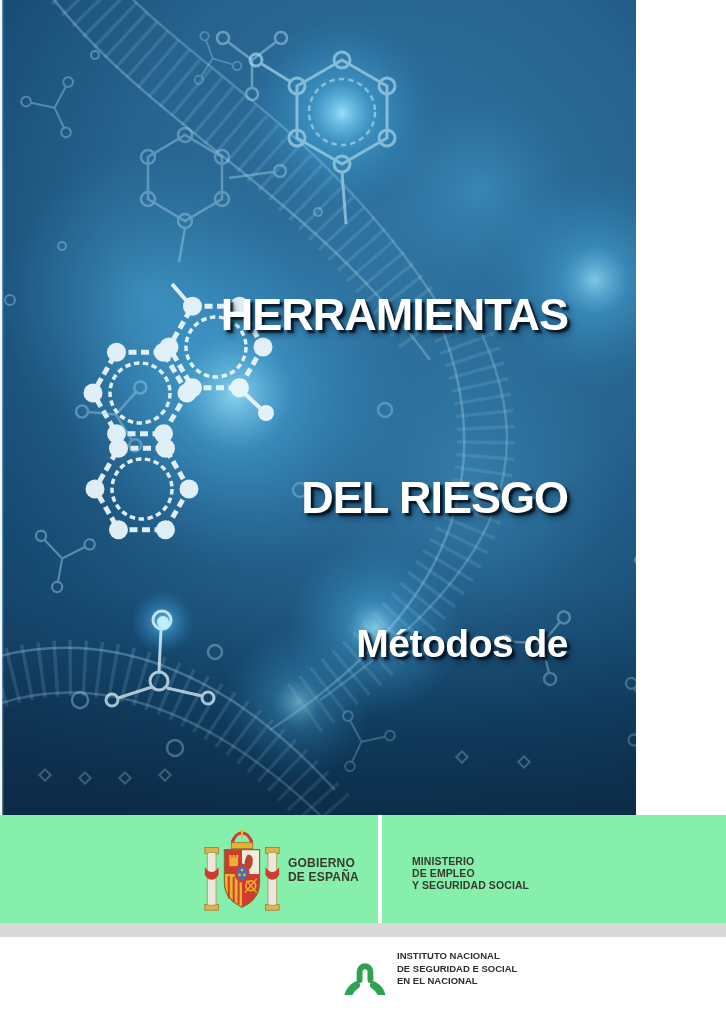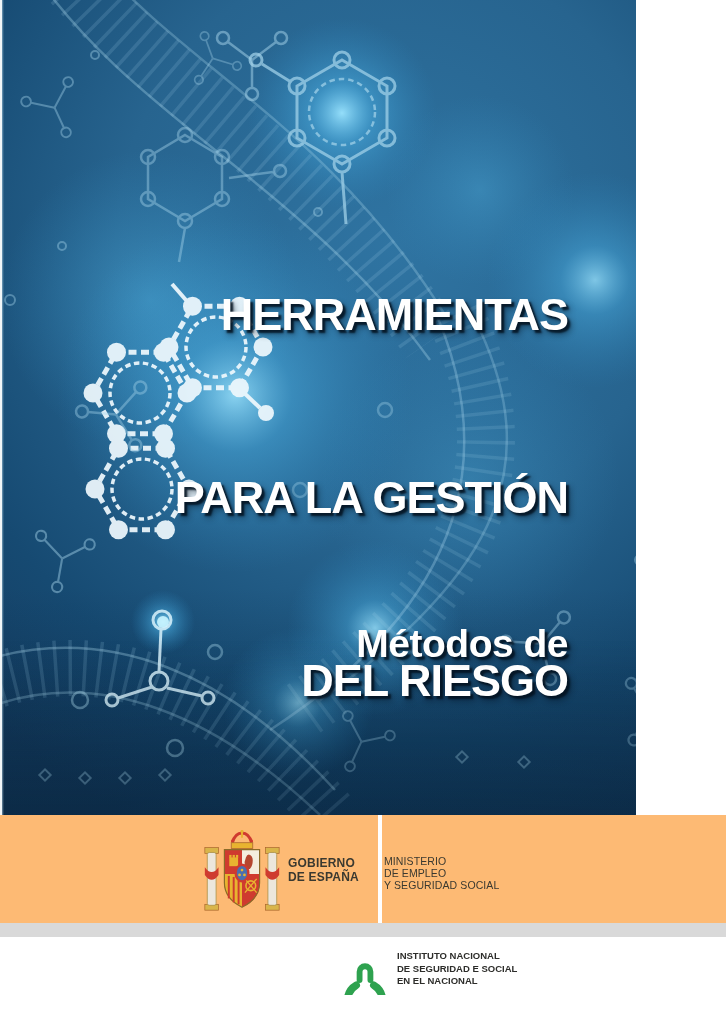--- a/index.html
+++ b/index.html
@@ -28,31 +28,31 @@
   }
   .subtitle-block{
     position:absolute;top:519px;right:68px;text-align:center;color:#ffffff;
     font-weight:bold;font-size:39px;line-height:50px;letter-spacing:-0.5px;
     text-shadow:3px 3px 2px rgba(3,18,32,0.88), 4px 5px 6px rgba(3,18,32,0.45);
     white-space:pre;
   }
   
   .gov-band{
     position:absolute;left:0;top:815px;width:726px;height:108px;
-    background:#fdba74;
+    background:#86efac;
   }
   .coat{position:absolute;left:202px;top:15px;width:80px;height:88px;}
   .gov-text{
     position:absolute;left:288px;top:42px;
     font-size:12px;line-height:13.5px;font-weight:bold;color:#3a3930;letter-spacing:0.2px;
   }
   .band-divider{position:absolute;left:378px;top:0;width:3.5px;height:108px;background:#ffffff;}
   .min-text{
-    position:absolute;left:384px;top:40px;
-    font-size:10.5px;line-height:12px;font-weight:normal;color:#3a3930;letter-spacing:0.1px;
+    position:absolute;left:412px;top:40px;
+    font-size:10.5px;line-height:12px;font-weight:bold;color:#3a3930;letter-spacing:0.1px;
   }
   
   .gray-strip{position:absolute;left:0;top:923px;width:726px;height:14px;background:#d9d9d9;}
   .footer-white{position:absolute;left:0;top:937px;width:726px;height:87px;background:#ffffff;}
   .insht-logo{position:absolute;left:340px;top:8px;width:50px;height:50px;}
   .inst-text{
     position:absolute;left:397px;top:13px;
     font-size:9.5px;line-height:12.6px;font-weight:bold;color:#2d2d2a;letter-spacing:0px;
   }
 </style>
@@ -220,21 +220,20 @@
         <rect x="-4" y="-4" width="8" height="8" transform="translate(524 762) rotate(45)"></rect>
       </g>
 
       <rect x="0" y="640" width="726" height="175" fill="url(#fadeDark)"></rect>
     </svg>
 
     <div class="edge-strip"></div>
 
     <div class="title-block">
       <div>HERRAMIENTAS</div>
-      <div>PARA LA GESTIÓN</div>
       <div>DEL RIESGO</div>
       
     </div>
 
     <div class="subtitle-block">
       <div>Métodos de</div>
       
       
     </div>
   </div>

